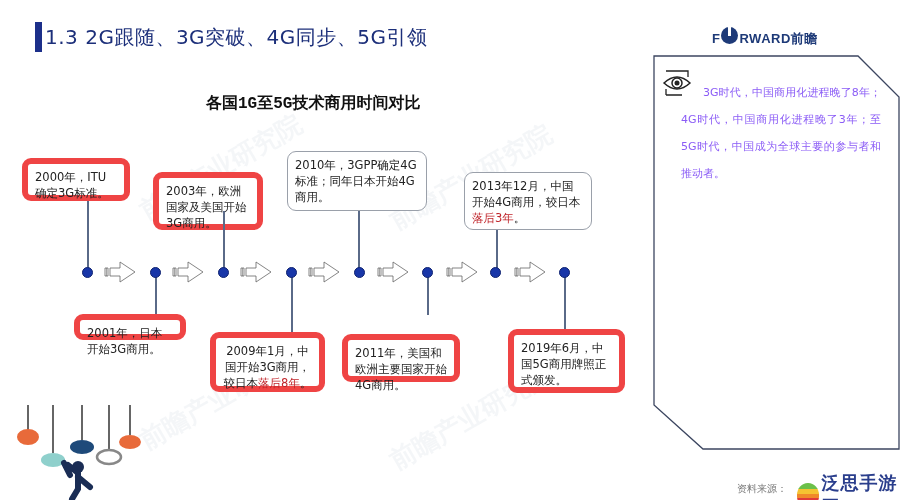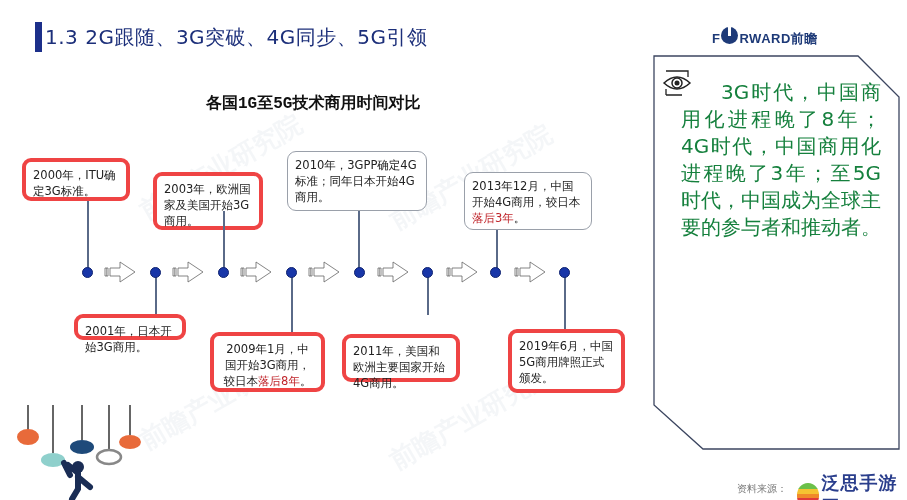--- a/index.html
+++ b/index.html
@@ -9,32 +9,32 @@
     .title-bar { position: absolute; left: 35px; top: 22px; height: 30px; display: flex; align-items: center; }
     .title-accent { width: 7px; height: 30px; background: #1c2f8a; margin-right: 3px; }
     .title-text { font-family: "DejaVu Sans", sans-serif; font-size: 20px; color: #1c2f7a; letter-spacing: 0.5px; }
 
     .brand { position: absolute; left: 712px; top: 26px; font-family: "Liberation Sans", sans-serif; font-weight: bold; font-size: 13px; color: #1e3a78; letter-spacing: 0.5px; }
     .brand .o { display: inline-block; width: 17px; height: 17px; border-radius: 50%; background: #1e3a78; position: relative; top: 1px; margin: 0 1px; }
     .brand .o::after { content: ""; position: absolute; left: 7px; top: 0; width: 3px; height: 9px; background: #fff; }
 
     .chart-title { position: absolute; left: 206px; top: 93px; font-size: 16px; font-weight: bold; color: #111; font-family: Liberation Mono, monospace; }
 
-    .box { position: absolute; border: 4px solid #ef4444; border-radius: 9px; background: #fff; font-size: 11.5px; line-height: 16px; padding: 5px 7px; color: #222; }
+    .box { position: absolute; border: 6px solid #ef4444; border-radius: 9px; background: #fff; font-size: 11.5px; line-height: 16px; padding: 5px 7px; color: #222; }
     .box.light { border-color: #9aa0aa; border-width: 1.5px; }
     .red { color: #c0262c; }
 
     .vline { position: absolute; width: 2px; background: #5a6a88; }
     .dot { position: absolute; width: 11px; height: 11px; border-radius: 50%; background: #1836a8; border: 1px solid #0e2270; }
 
     .arrow { position: absolute; width: 32px; height: 22px; }
 
     .panel { position: absolute; left: 653px; top: 55px; width: 247px; height: 395px; }
     .panel svg.frame { position: absolute; left: 0; top: 0; }
-    .panel-text { position: absolute; left: 28px; top: 24px; width: 200px; font-size: 20px; line-height: 27px; color: #15803d; text-align: justify; }
+    .panel-text { position: absolute; left: 28px; top: 24px; width: 200px; font-size: 11px; line-height: 27px; color: #8b5cf6; text-align: justify; }
     .panel-text p { text-indent: 2em; }
     .eye { position: absolute; left: 5px; top: 12px; width: 40px; height: 32px; }
 
     .source { position: absolute; left: 737px; top: 482px; font-size: 10px; color: #777; }
     .logo { position: absolute; left: 797px; top: 471px; display: flex; align-items: center; }
     .logo-apple { width: 24px; height: 24px; border-radius: 50% 50% 45% 45%; background: linear-gradient(#6cc04a 0 25%, #f5c332 25% 45%, #f08a2a 45% 62%, #e03a3a 62% 80%, #3aa0e0 80% 100%); margin-right: 3px; }
     .logo-text { font-size: 18px; font-weight: bold; color: #2a3e8c; letter-spacing: 1px; }
 
     .figure { position: absolute; left: 10px; top: 405px; width: 140px; height: 95px; }
     .watermark { position: absolute; font-size: 26px; font-weight: bold; color: rgba(120,140,170,0.08); transform: rotate(-30deg); pointer-events: none; }

